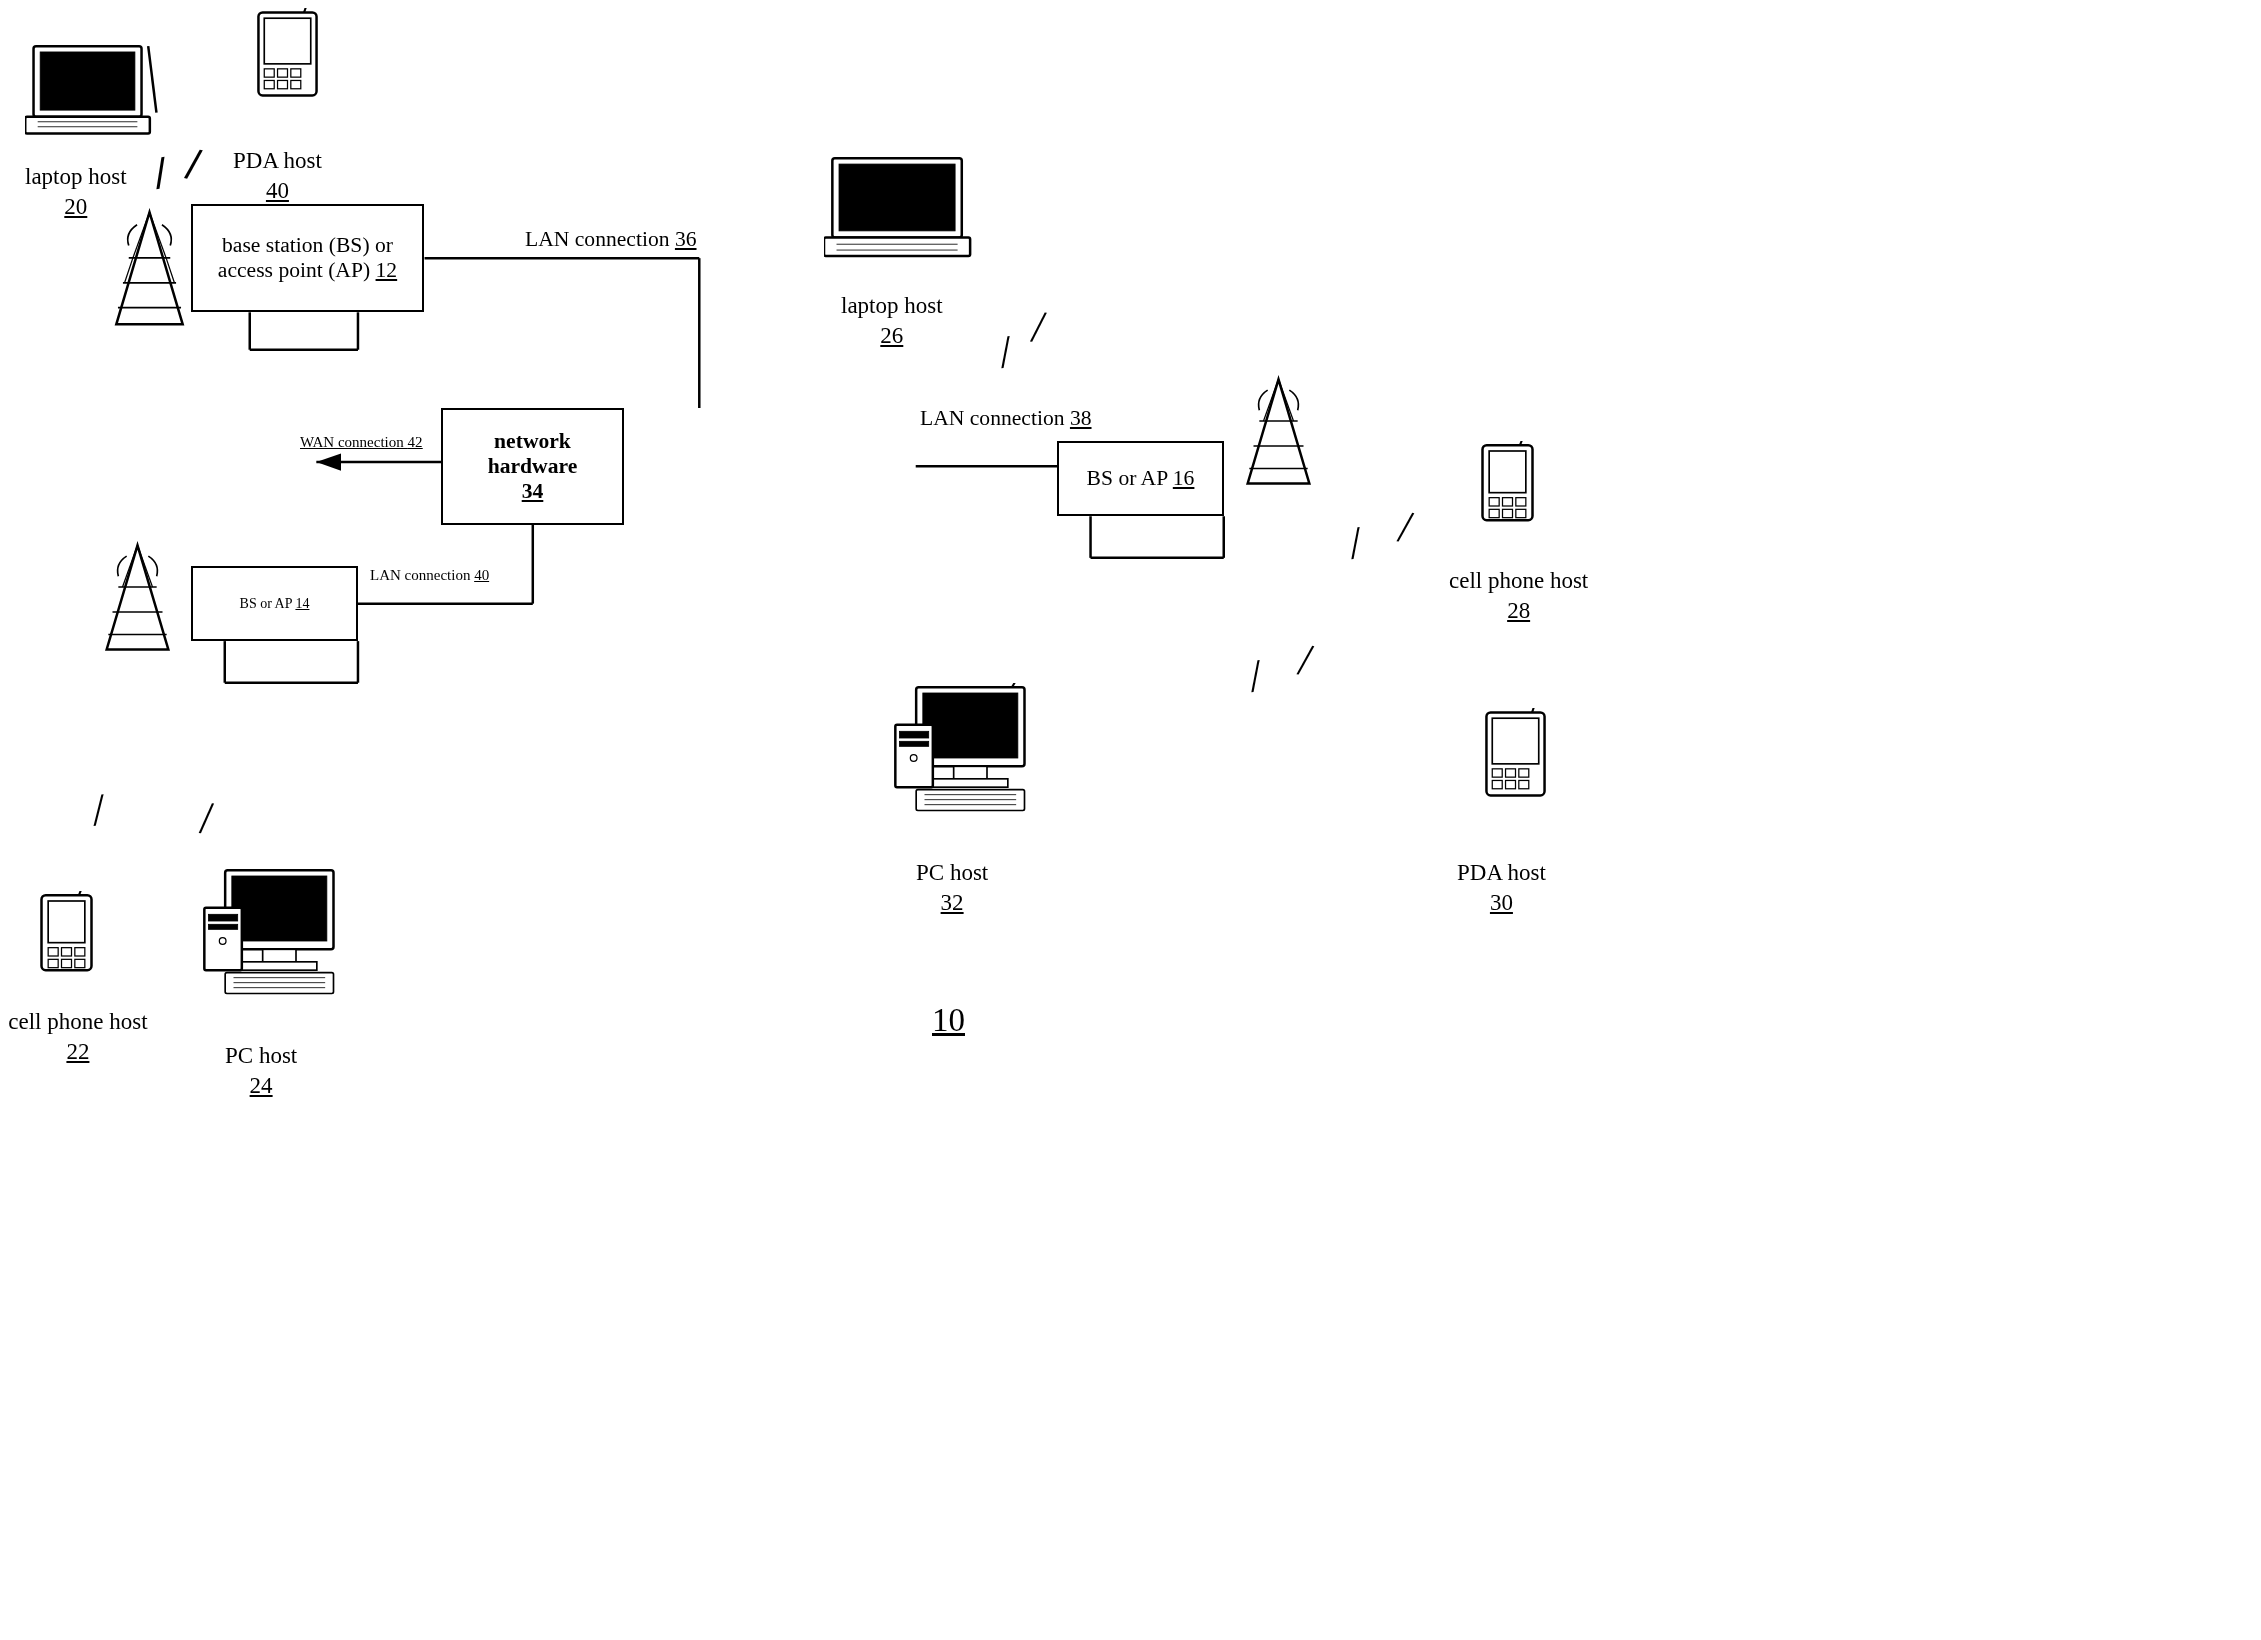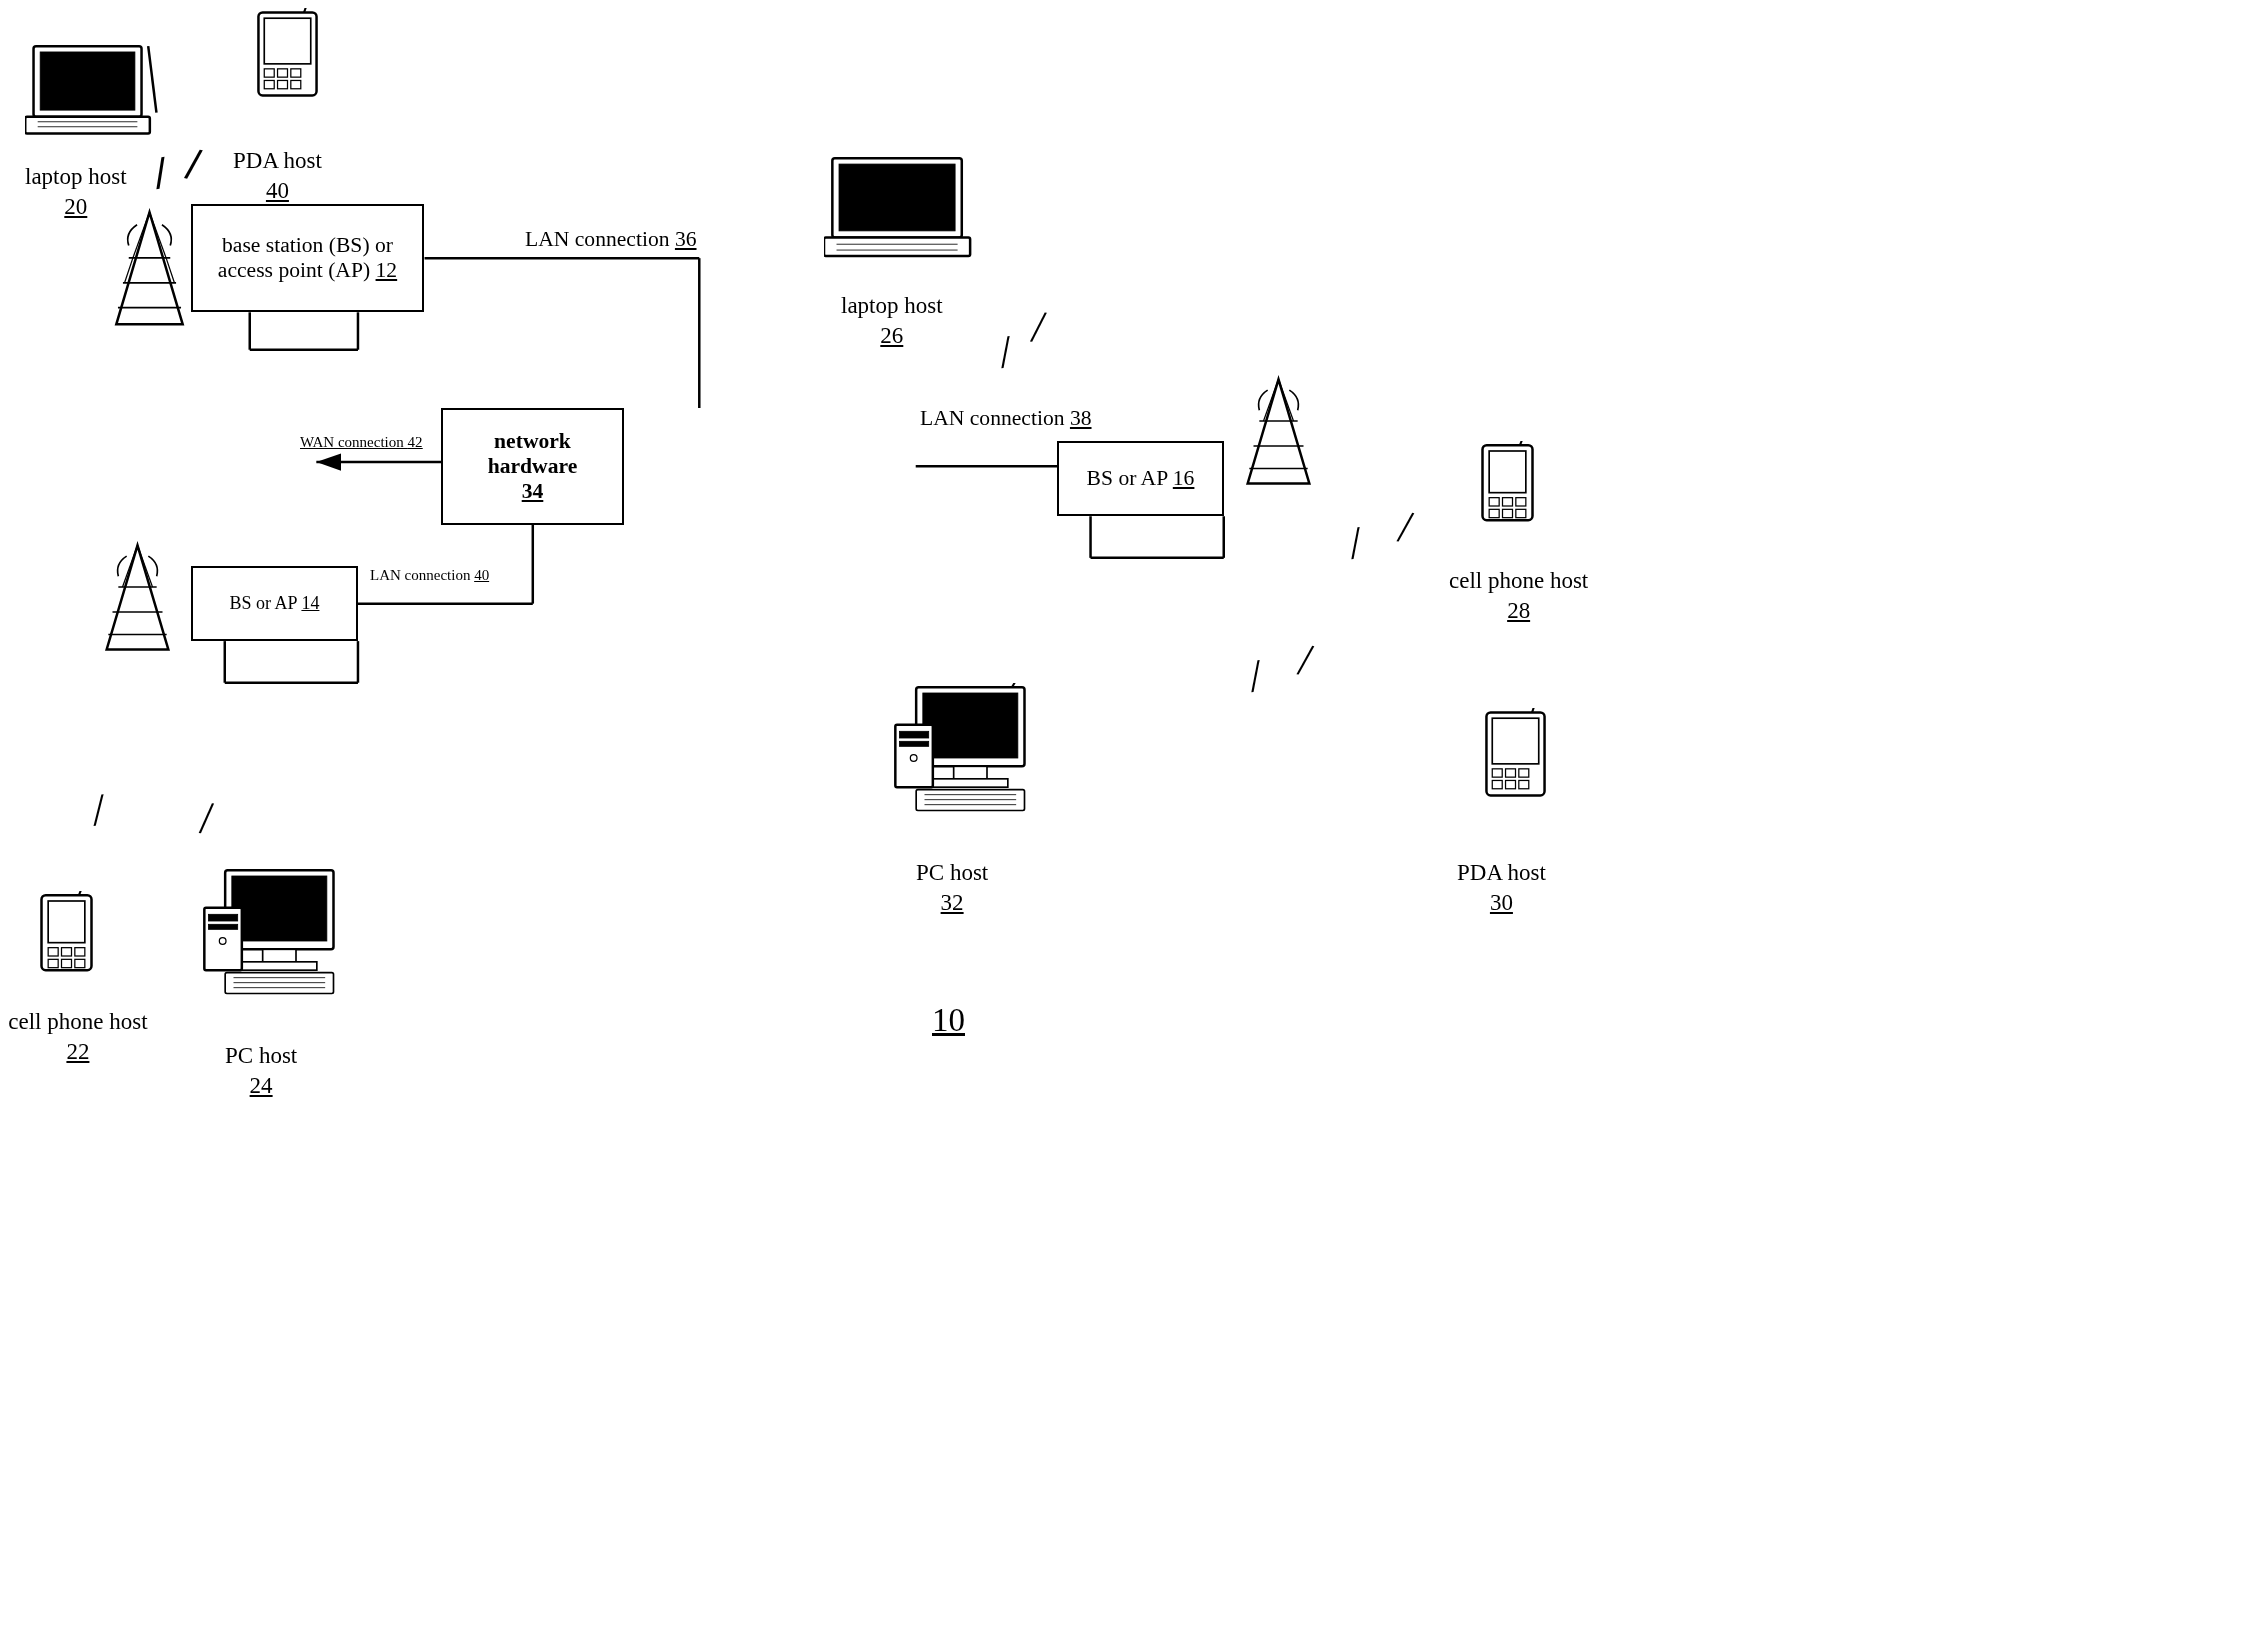--- a/index.html
+++ b/index.html
@@ -166,21 +166,21 @@
 
   <div class="label" style="left:370px; top:566px; font-size:15px; text-align:left;">
     LAN connection <u>40</u>
   </div>
 
   <div class="label" style="left:300px; top:433px; font-size:15px; text-align:left;text-decoration:underline;">
     WAN connection <u>42</u>
   </div>
 
   <div class="box" style="left:191px; top:566px; width:167px; height:75px;">
-    <div style="font-size:18px;font-family:Liberation Serif, serif;">
+    <div style="font-size:14px;font-family:Liberation Serif, serif;">
       BS or AP <u>14</u>
     </div>
   </div>
 
   <div class="device-icon" style="left:100px; top:541px;">
     <svg width="75" height="117" viewBox="0 0 90 140">
       <polygon points="45,5 8,130 82,130" fill="none" stroke="#000" stroke-width="3"></polygon>
       <line x1="22" y1="55" x2="68" y2="55" stroke="#000" stroke-width="2"></line>
       <line x1="15" y1="85" x2="75" y2="85" stroke="#000" stroke-width="2"></line>
       <line x1="10" y1="112" x2="80" y2="112" stroke="#000" stroke-width="2"></line>

